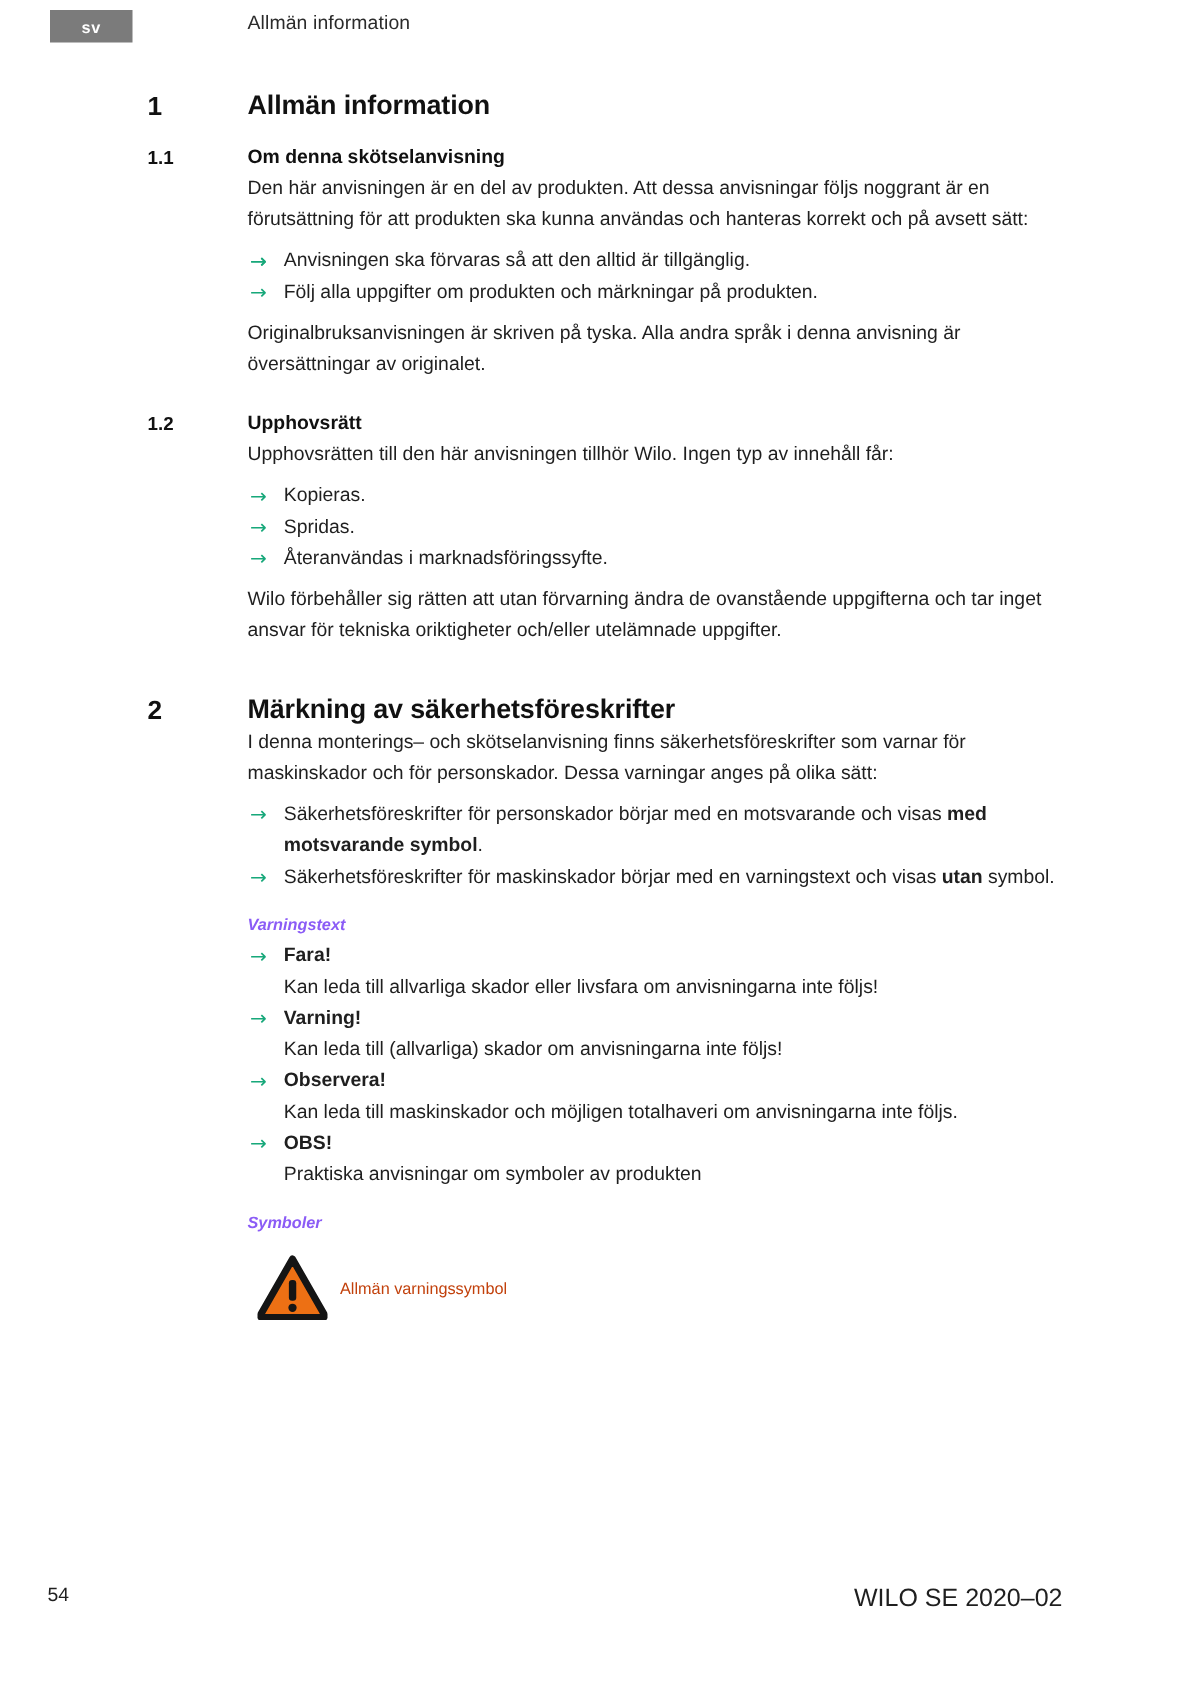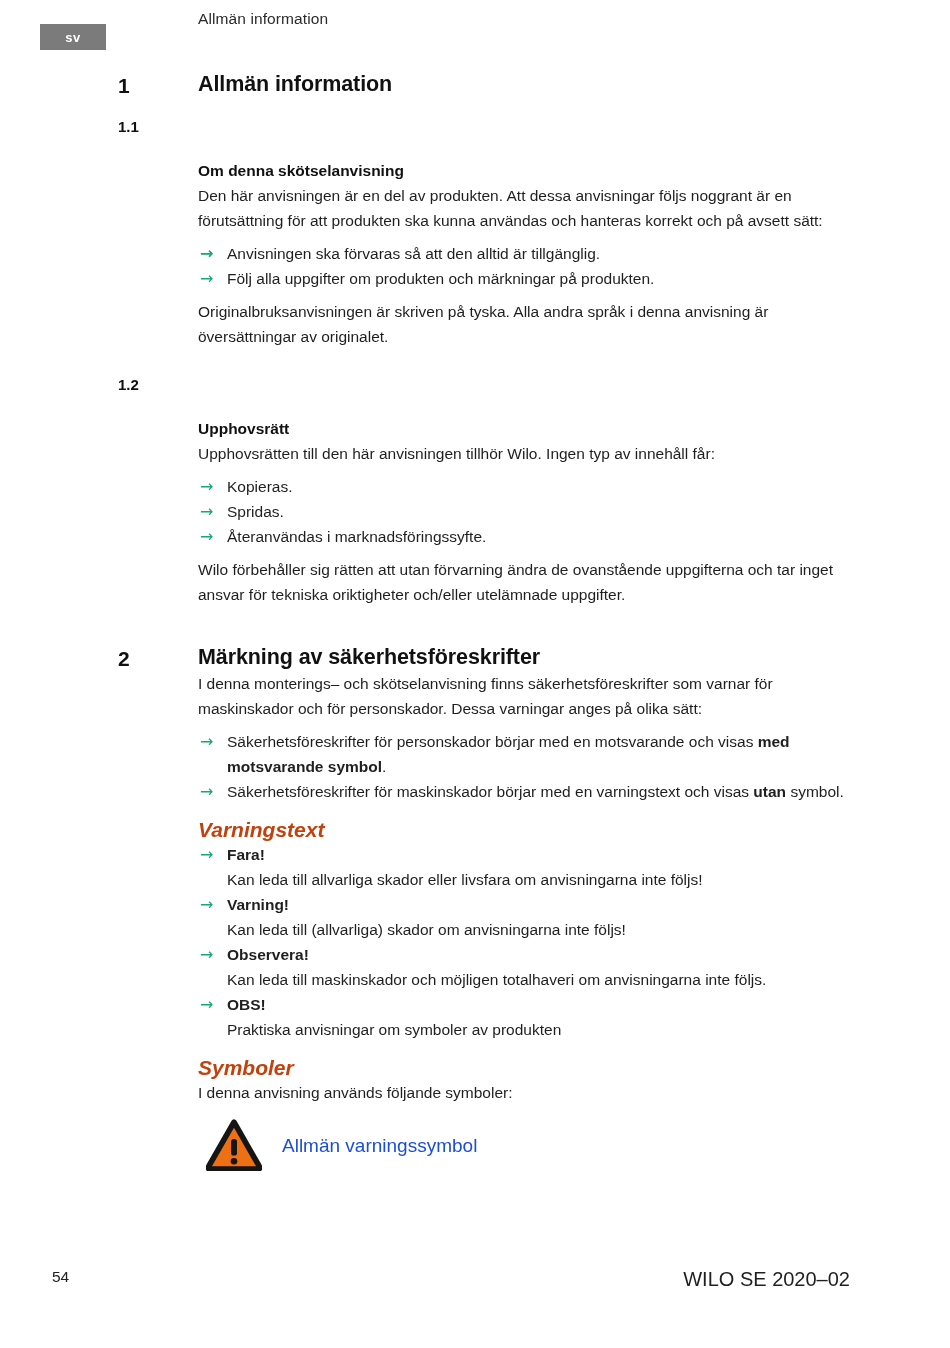--- a/index.html
+++ b/index.html
@@ -27,21 +27,21 @@
   .running-header {
     position: absolute;
     top: 8px;
     left: 0;
     width: 950px;
     height: 28px;
   }
   .lang-badge {
     position: absolute;
     left: 40px;
-    top: 16px;
+    top: 0px;
     width: 66px;
     height: 26px;
     background: #7b7b7b;
     color: #ffffff;
     font-size: 13px;
     font-weight: bold;
     letter-spacing: 0.5px;
     display: flex;
     align-items: center;
     justify-content: center;
@@ -97,21 +97,20 @@
   .sub .num {
     font-size: 15px;
     line-height: 25px;
     padding-top: 1px;
   }
   .sub-title {
     font-size: 15.5px;
     font-weight: bold;
     line-height: 25px;
     color: #111;
-    margin-top: 45px;
   }
 
   p.para {
     font-size: 15.5px;
     line-height: 25px;
     margin: 0;
     color: #1f1f1f;
   }
 
   ul.arrow-list {
@@ -134,23 +133,23 @@
     color: #17a87a;
     font-size: 16px;
     line-height: 25px;
     font-family: "DejaVu Sans", sans-serif;
   }
   ul.arrow-list > li b { font-weight: bold; }
 
   .term-head {
     font-style: italic;
     font-weight: bold;
-    font-size: 21px;
-    line-height: 25px;
-    color: #c2410c;
+    font-size: 13px;
+    line-height: 25px;
+    color: #8b5cf6;
   }
 
   .warn-term {
     font-weight: bold;
   }
   .warn-desc {
     display: block;
     font-weight: normal;
   }
 
@@ -165,37 +164,37 @@
     align-items: center;
     padding-top: 14px;
     padding-left: 8px;
   }
   .warn-triangle {
     width: 56px;
     height: 52px;
     flex: 0 0 56px;
   }
   .symbol-label {
-    font-size: 19px;
-    line-height: 25px;
-    margin-left: 20px;
-    color: #1d4ed8;
+    font-size: 13px;
+    line-height: 25px;
+    margin-left: 10px;
+    color: #c2410c;
   }
 
   
   .footer {
     position: absolute;
     left: 0;
     top: 1268px;
     width: 950px;
     height: 26px;
   }
   .footer-page {
     position: absolute;
-    left: 52px;
+    left: 38px;
     top: 0;
     font-size: 15.5px;
     color: #1f1f1f;
   }
   .footer-imprint {
     position: absolute;
     right: 100px;
     top: 0;
     font-size: 20px;
     color: #1f1f1f;
@@ -314,21 +313,20 @@
           <li>
             <span class="arrow-icon">→</span>
             <span class="warn-term">OBS!</span>
             <span class="warn-desc">Praktiska anvisningar om symboler av produkten</span>
           </li>
         </ul>
 
         <div class="spacer-s"></div>
 
         <div class="term-head">Symboler</div>
-        <p class="para">I denna anvisning används följande symboler:</p>
 
         <div class="symbol-row">
           <svg class="warn-triangle" viewBox="0 0 56 52">
             <path d="M28 3.2 L53.2 47.2 Q55 50 51.6 50 L4.4 50 Q1 50 2.8 47.2 Z" fill="#ED7014" stroke="#151515" stroke-width="5.6" stroke-linejoin="round"></path>
             <rect x="25.1" y="20" width="5.9" height="16.5" rx="2.6" fill="#151515"></rect>
             <circle cx="28" cy="42.2" r="3.3" fill="#151515"></circle>
           </svg>
           <div class="symbol-label">Allmän varningssymbol</div>
         </div>
 

